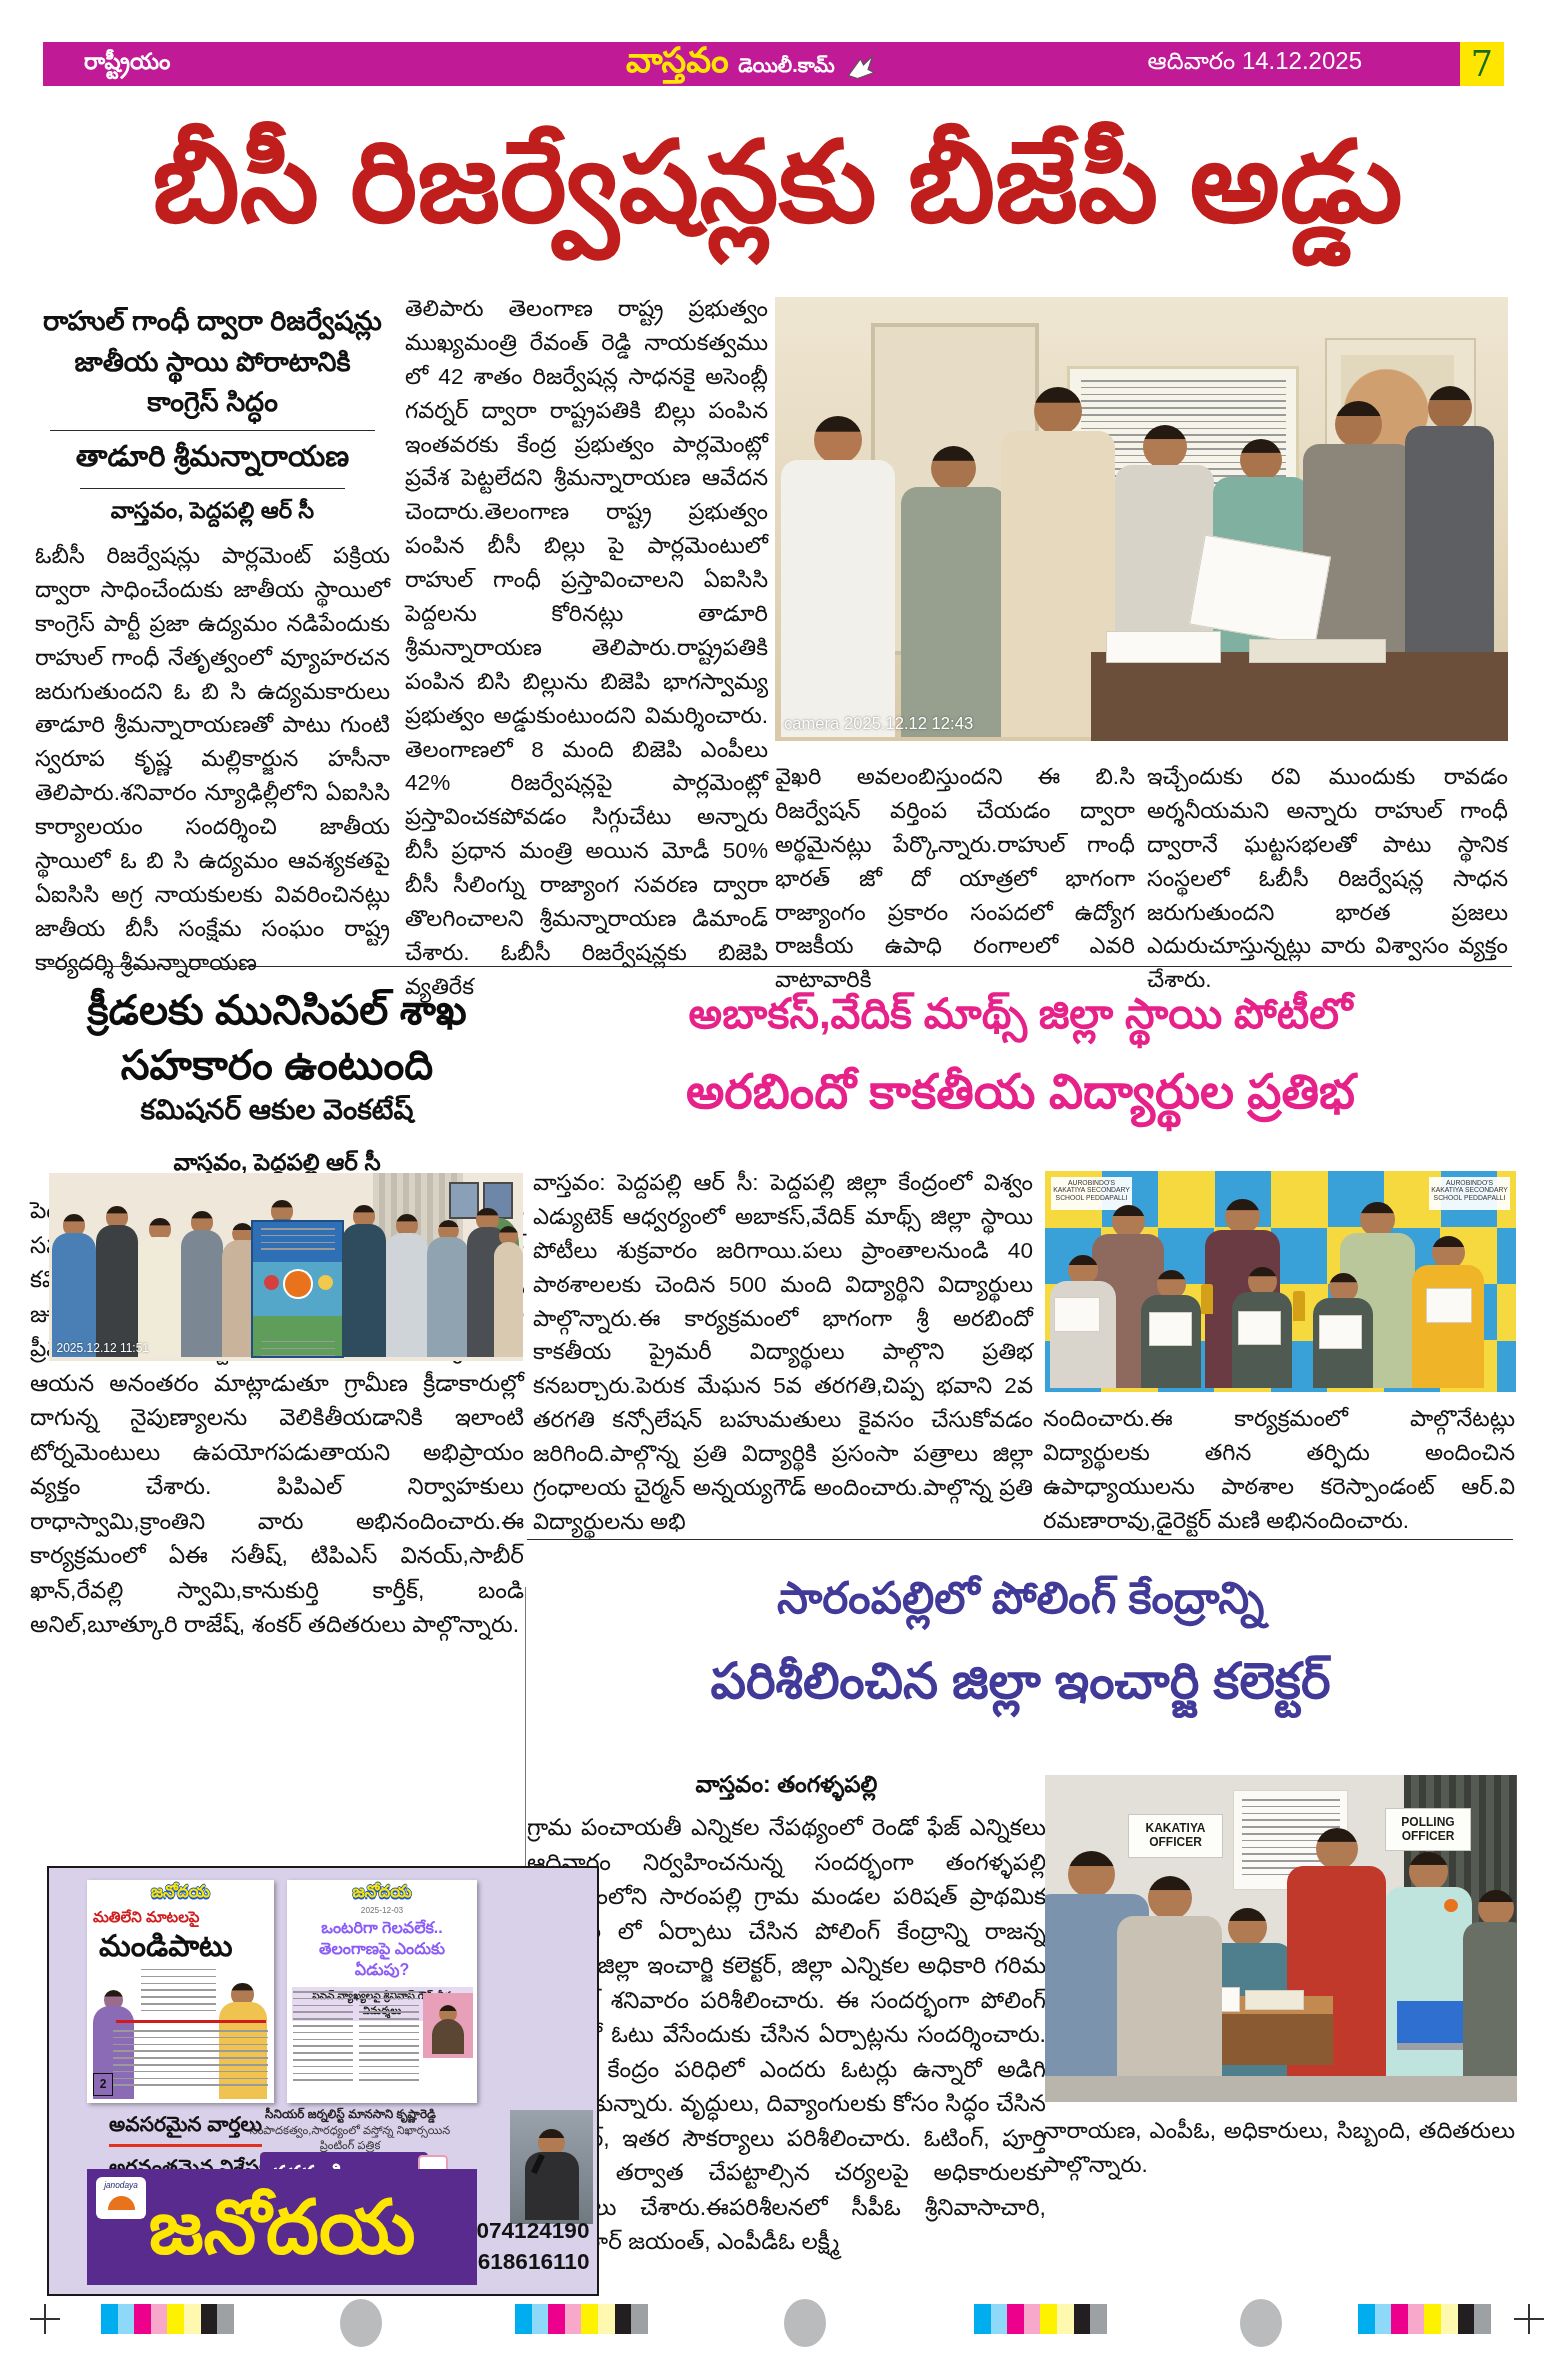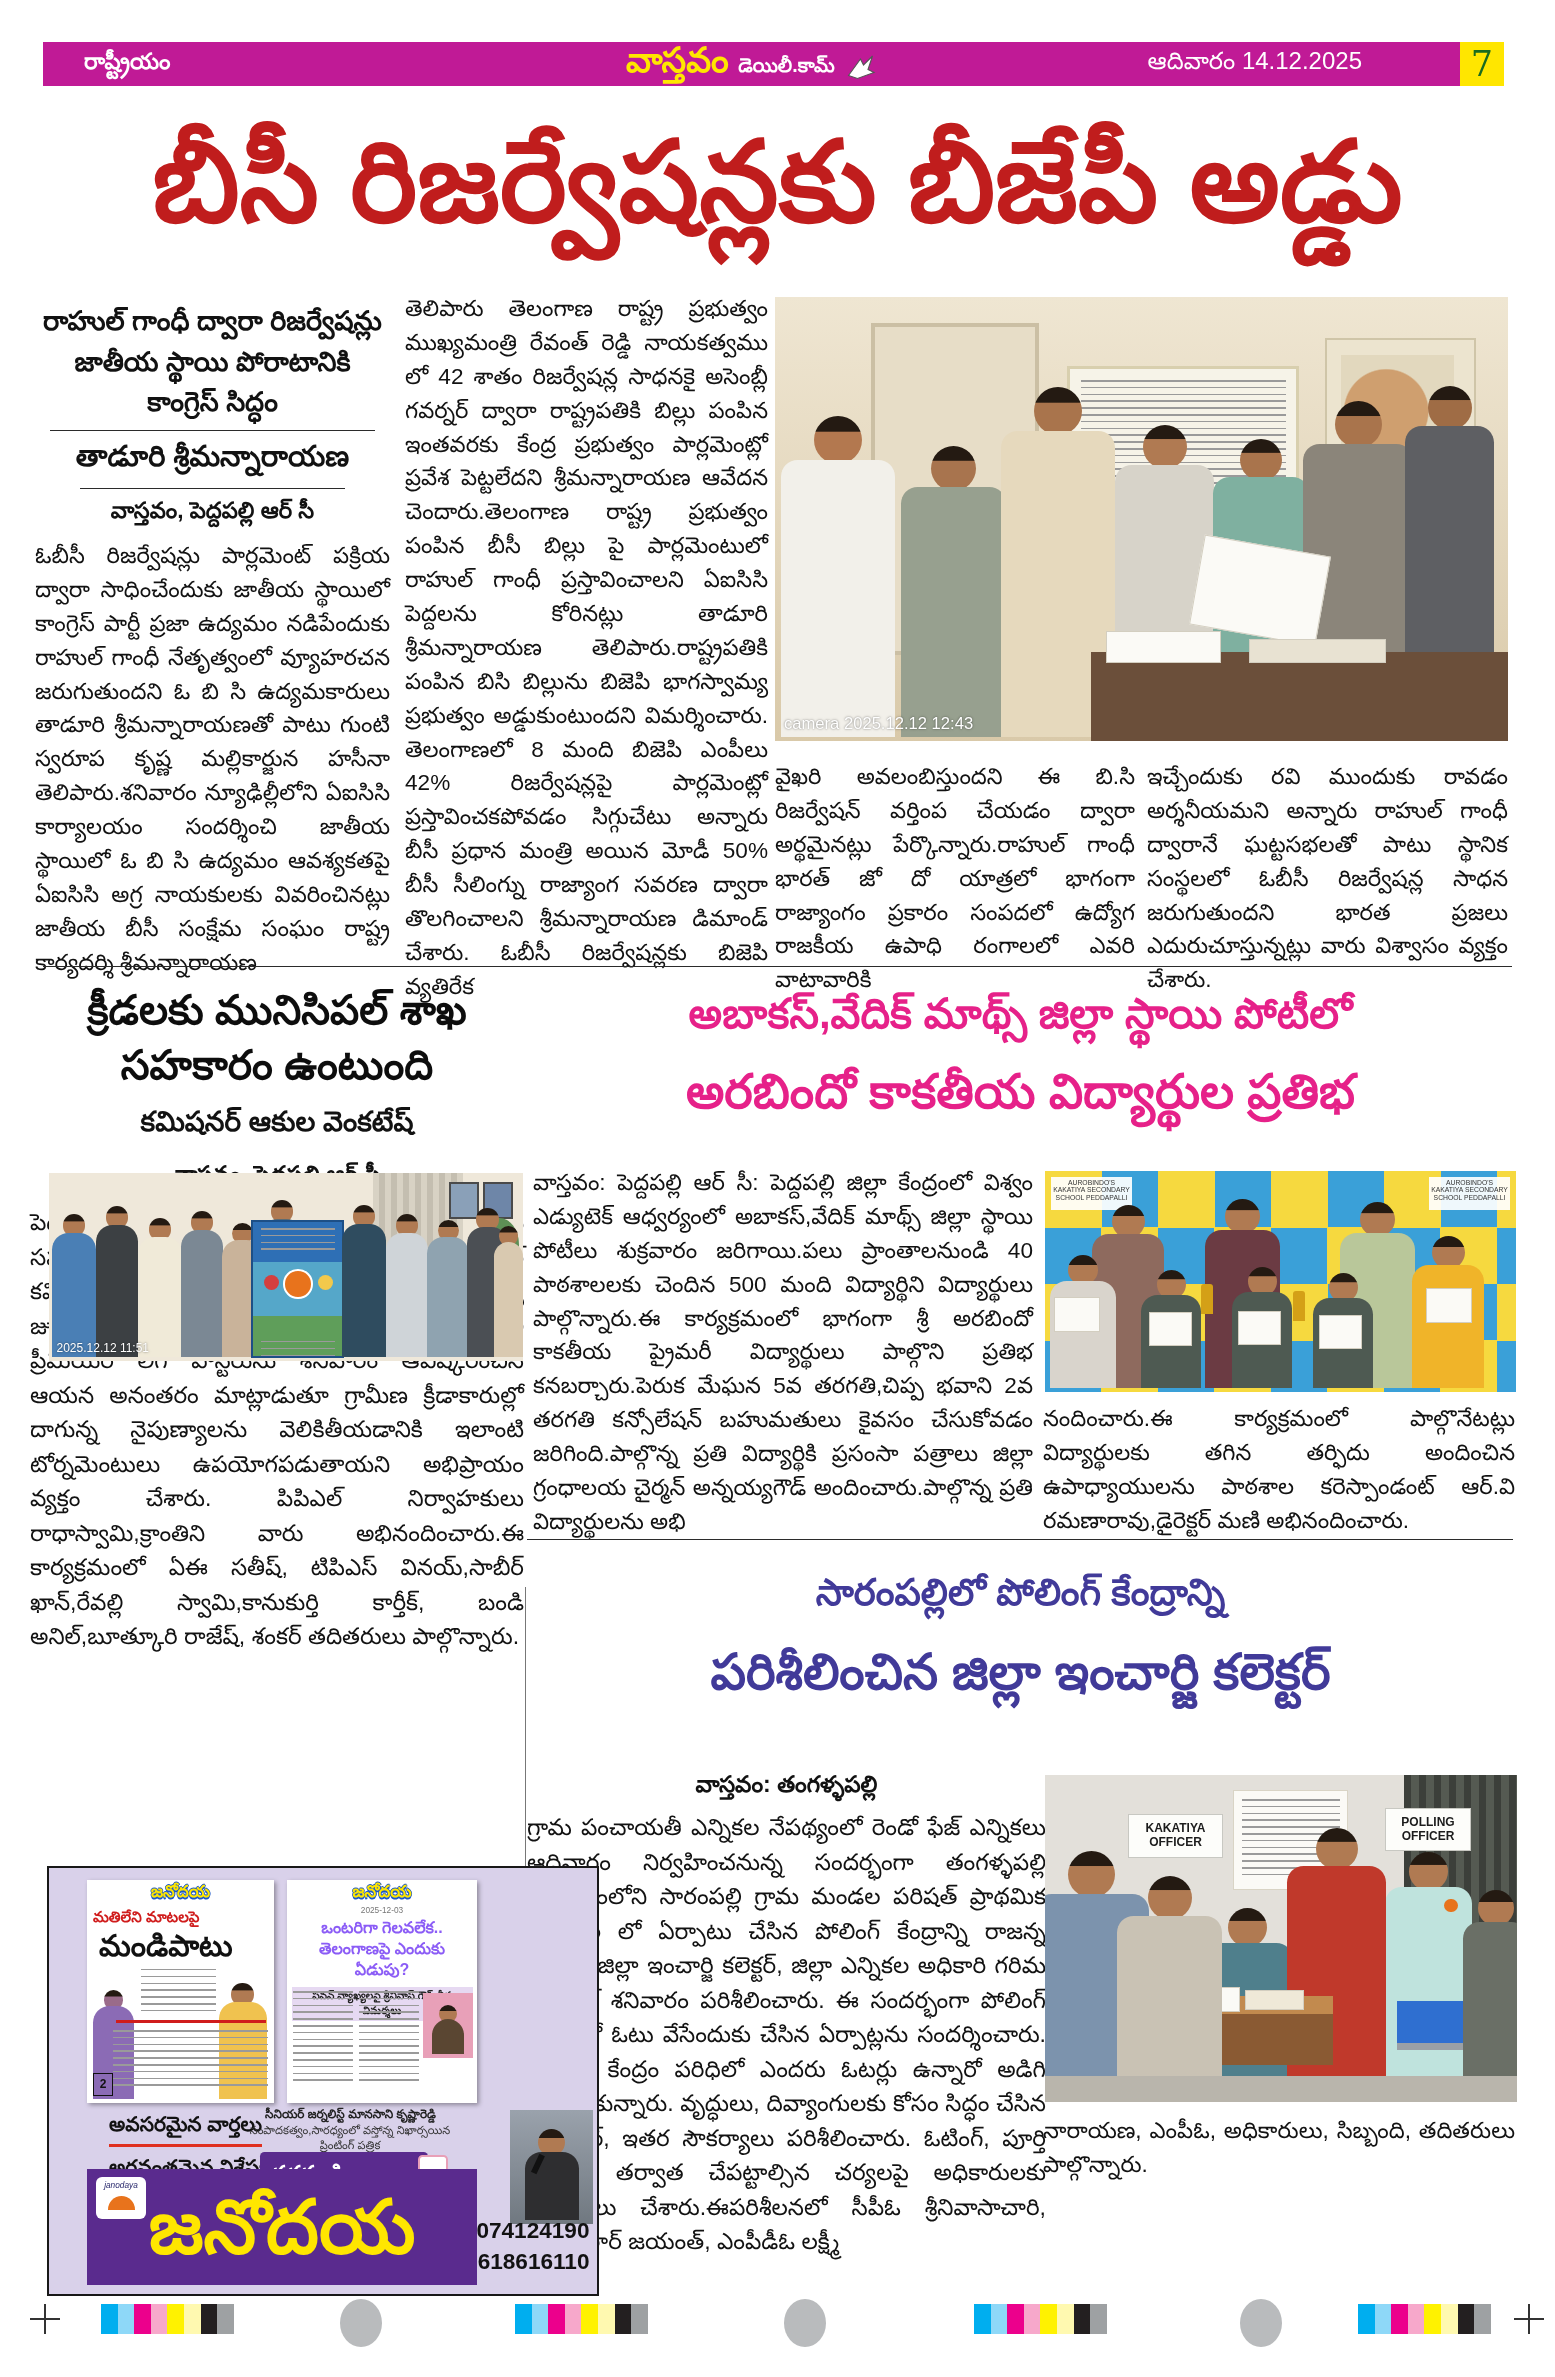--- a/index.html
+++ b/index.html
@@ -127,21 +127,21 @@
 
     <p class="body-text abs" style="left:740px;top:459px;width:360px;margin:0;">వైఖరి అవలంబిస్తుందని ఈ బి.సి రిజర్వేషన్ వర్తింప చేయడం ద్వారా అర్థమైనట్లు పేర్కొన్నారు.రాహుల్ గాంధీ భారత్ జో దో యాత్రలో భాగంగా రాజ్యాంగం ప్రకారం సంపదలో ఉద్యోగ రాజకీయ ఉపాధి రంగాలలో ఎవరి వాటావారికి</p>
     <p class="body-text abs" style="left:1112px;top:459px;width:361px;margin:0;">ఇచ్చేందుకు రవి ముందుకు రావడం అర్శనీయమని అన్నారు రాహుల్ గాంధీ ద్వారానే ఘట్టసభలతో పాటు స్థానిక సంస్థలలో ఓబీసీ రిజర్వేషన్ల సాధన జరుగుతుందని భారత ప్రజలు ఎదురుచూస్తున్నట్లు వారు విశ్వాసం వ్యక్తం చేశారు.</p>
   </div>
 
   <div class="rule abs" style="left:43px;top:966px;width:1469px;"></div>
 
   <div class="abs" style="left:30px;top:983px;width:494px;">
     <div class="h-black" style="font-size:41px;">క్రీడలకు మునిసిపల్ శాఖ</div>
     <div class="h-black" style="font-size:41px;">సహకారం ఉంటుంది</div>
-    <div class="ctr" style="font-size:28px;font-weight:bold;margin-top:12px;">కమిషనర్ ఆకుల వెంకటేష్</div>
+    <div class="ctr" style="font-size:28px;font-weight:bold;">కమిషనర్ ఆకుల వెంకటేష్</div>
 
     <div class="photo" style="left:19px;top:190px;width:474px;height:188px;background:#efe8da;">
       <div class="abs" style="left:324px;top:0;width:90px;height:84px;background:repeating-linear-gradient(90deg,#d8d2c4 0 6px,#c4beb0 6px 12px);"></div>
       <div class="abs" style="right:10.5px;top:9px;width:25.6px;height:33px;background:#6e86a8;border:2.3px solid #4a4a4a;"></div>
       <div class="abs" style="right:44px;top:9px;width:25.6px;height:33px;background:#8aa0b8;border:2.3px solid #4a4a4a;"></div>
       <div class="abs" style="right:4.5px;top:45px;width:39px;height:53px;background:radial-gradient(circle at 50% 40%,#5d8f55 0 60%,#476f41 61%);border-radius:50% 50% 20% 20%;"></div>
       <div class="fig" style="left:3px;width:44px;height:147px;--hw:22.6px;--shirt:#4a7fb5;"></div>
       <div class="fig" style="left:47px;width:42px;height:155px;--hw:22.6px;--shirt:#3c4043;"></div>
       <div class="fig" style="left:89px;width:44px;height:143px;--hw:22.6px;--shirt:#f0ead8;"></div>
       <div class="fig" style="left:132px;width:42px;height:150px;--hw:22.6px;--shirt:#7b8894;"></div>
@@ -194,21 +194,21 @@
       <div class="abs" style="left:156px;top:113px;width:12px;height:30px;background:#d4a017;border-radius:3px 3px 0 0;"></div>
       <div class="abs" style="left:248px;top:120px;width:12px;height:30px;background:#d4a017;border-radius:3px 3px 0 0;"></div>
     </div>
     <p class="body-text abs" style="left:516px;top:415px;width:472px;margin:0;">నందించారు.ఈ కార్యక్రమంలో పాల్గొనేటట్లు విద్యార్థులకు తగిన తర్ఫిదు అందించిన ఉపాధ్యాయులను పాఠశాల కరెస్పాండంట్ ఆర్.వి రమణారావు,డైరెక్టర్ మణి అభినందించారు.</p>
   </div>
 
   <div class="rule abs" style="left:527px;top:1539px;width:986px;"></div>
   <div class="abs" style="left:525px;top:1587px;height:692px;border-left:1.5px solid #777;"></div>
 
   <div class="abs" style="left:527px;top:1548px;width:987px;">
-    <div class="h-blue" style="font-size:37px;margin-top:21px;">సారంపల్లిలో పోలింగ్ కేంద్రాన్ని</div>
+    <div class="h-blue" style="font-size:44px;margin-top:21px;">సారంపల్లిలో పోలింగ్ కేంద్రాన్ని</div>
     <div class="h-blue" style="font-size:50px;margin-top:22.6px;">పరిశీలించిన జిల్లా ఇంచార్జి కలెక్టర్</div>
 
     <div class="dl abs" style="left:0;top:223px;width:519px;font-size:23px;">వాస్తవం: తంగళ్ళపల్లి</div>
     <p class="body-text abs" style="left:0;top:262px;width:519px;margin:0;font-size:23px;">గ్రామ పంచాయతీ ఎన్నికల నేపథ్యంలో రెండో ఫేజ్ ఎన్నికలు ఆదివారం నిర్వహించనున్న సందర్భంగా తంగళ్ళపల్లి మండలంలోని సారంపల్లి గ్రామ మండల పరిషత్ ప్రాథమిక పాఠశాల లో ఏర్పాటు చేసిన పోలింగ్ కేంద్రాన్ని రాజన్న సిరిసిల్ల జిల్లా ఇంచార్జి కలెక్టర్, జిల్లా ఎన్నికల అధికారి గరిమ అగ్రవాల్ శనివారం పరిశీలించారు. ఈ సందర్భంగా పోలింగ్ కేంద్రంలో ఓటు వేసేందుకు చేసిన ఏర్పాట్లను సందర్శించారు. పోలింగ్ కేంద్రం పరిధిలో ఎందరు ఓటర్లు ఉన్నారో అడిగి తెలుసుకున్నారు. వృద్ధులు, దివ్యాంగులకు కోసం సిద్ధం చేసిన వీల్ చైర్, ఇతర సౌకర్యాలు పరిశీలించారు. ఓటింగ్, పూర్తి అయిన తర్వాత చేపట్టాల్సిన చర్యలపై అధికారులకు సూచనలు చేశారు.ఈపరిశీలనలో సీపీఓ శ్రీనివాసాచారి, తహసీల్దార్ జయంత్, ఎంపీడీఓ లక్ష్మీ</p>
 
     <div class="photo" style="left:518px;top:227px;width:472px;height:327px;background:#e3e0da;">
       <div class="abs" style="right:0;top:0;width:113px;height:150px;background:repeating-linear-gradient(90deg,#3c3f3a 0 7.5px,#555a52 7.5px 15px);"></div>
       <div class="paper" style="left:188px;top:15px;width:113px;height:98px;border-color:#d9d4c5;">
         <div class="fake" style="margin:7.5px;height:80px;"></div>
       </div>

